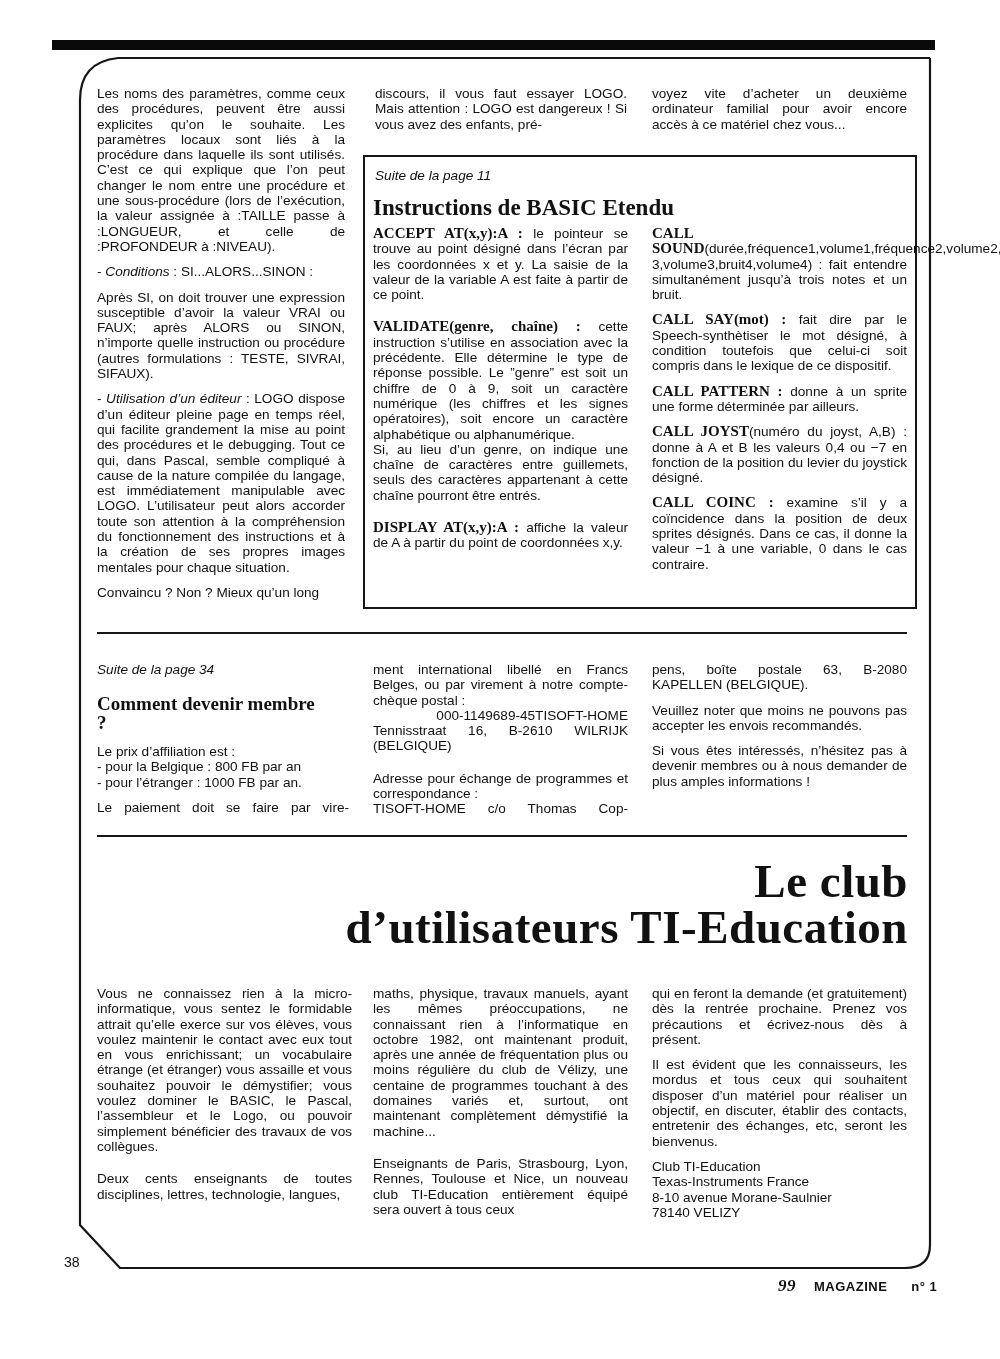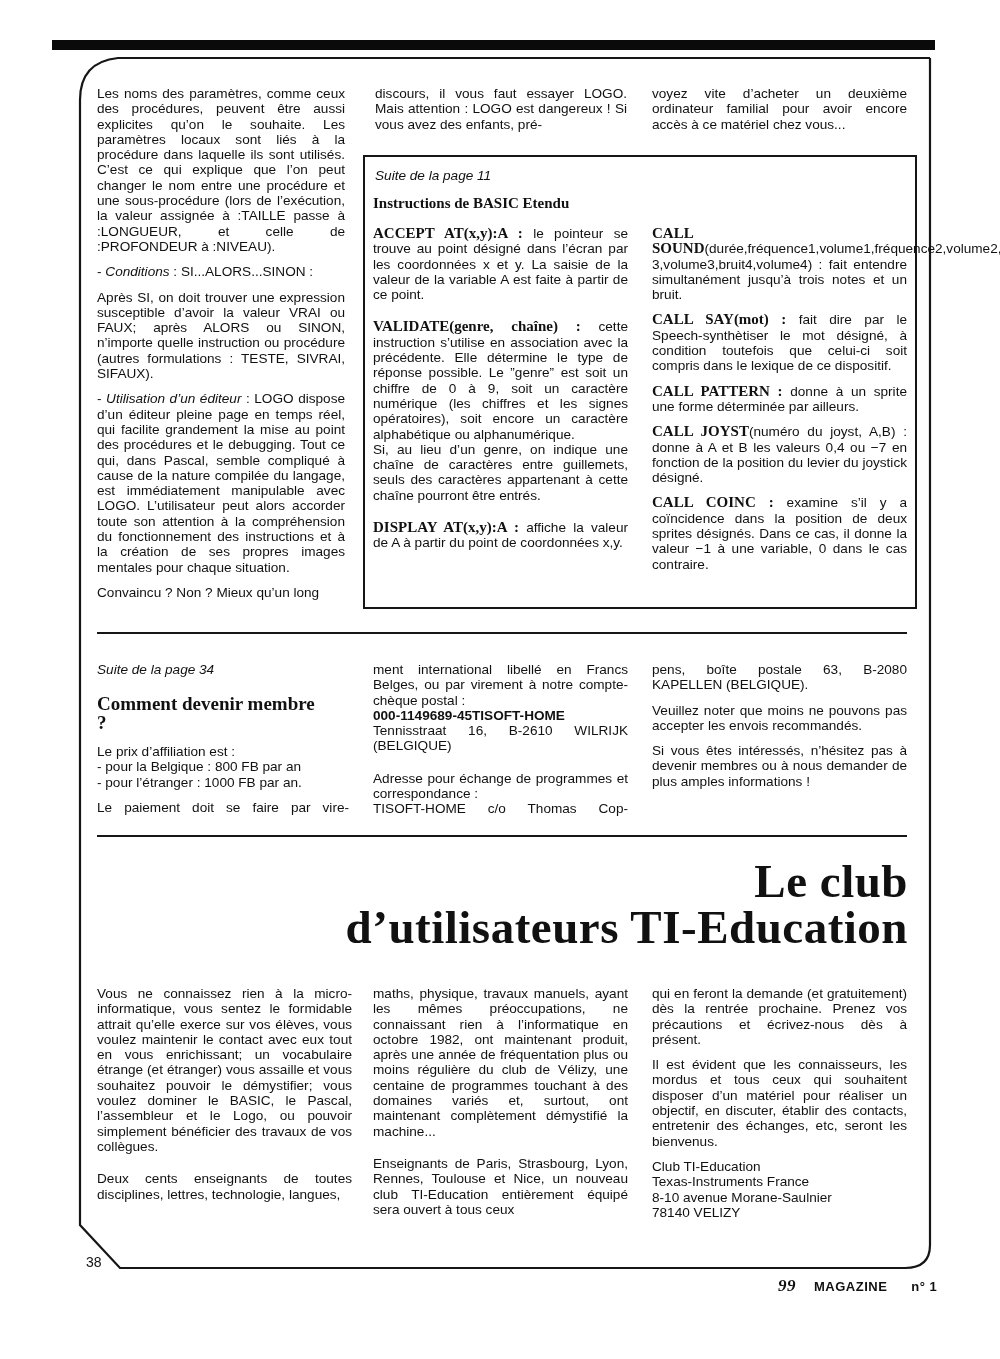--- a/index.html
+++ b/index.html
@@ -7,21 +7,21 @@
   .abs { position: absolute; }
   .txt { font-family: "Liberation Sans", sans-serif; font-size: 13.6px; line-height: 15.3px; text-align: justify; color: #111; }
   .txt p { margin: 0; }
   .gap { height: 10px; }
   .gap-lg { height: 17px; }
   .ital { font-style: italic; }
   .kw { font-family: "Liberation Serif", serif; font-weight: bold; font-size: 15px; }
   .topbar { left: 52px; top: 40px; width: 883px; height: 10px; background: #0a0a0a; }
   .hline { height: 2px; background: #161616; }
   .box { left: 363px; top: 155px; width: 554px; height: 454px; border: 2px solid #161616; box-sizing: border-box; }
-  .boxtitle { font-family: "Liberation Serif", serif; font-weight: bold; font-size: 15px; }
+  .boxtitle { font-family: "Liberation Serif", serif; font-weight: bold; font-size: 23px; }
   .h2 { font-family: "Liberation Serif", serif; font-weight: bold; font-size: 19px; line-height: 19px; }
   .bigtitle { font-family: "Liberation Serif", serif; font-weight: bold; font-size: 47px; line-height: 46px; text-align: right; letter-spacing: 0.5px; }
   .pagenum { font-family: "Liberation Sans", sans-serif; font-size: 14px; }
   .mag { font-family: "Liberation Sans", sans-serif; font-weight: 900; font-size: 13px; letter-spacing: 0.5px; }
   .left { text-align: left; }
 </style>
 </head>
 <body>
 
 <div class="abs topbar"></div>
@@ -82,21 +82,21 @@
 <div class="abs txt left" style="left:97px;top:744px;width:260px;">
   <p>Le prix d’affiliation est :</p>
   <p>- pour la Belgique : 800 FB par an</p>
   <p>- pour l’étranger  : 1000 FB par an.</p>
   <div class="gap"></div>
   <p class="txt" style="text-align:justify;text-align-last:justify;width:252px;">Le paiement doit se faire par vire-</p>
 </div>
 
 <div class="abs txt" style="left:373px;top:662px;width:255px;">
   <p>ment international libellé en Francs Belges, ou par virement à notre compte-chèque postal :</p>
-  <p style="display:flex;justify-content:flex-start;font-weight:bold;">
+  <p style="display:flex;justify-content:flex-end;">
       <span>000-1149689-45</span>
       <span>TISOFT-HOME</span>
     </p>
   <p>Tennisstraat 16, B-2610 WILRIJK (BELGIQUE)</p>
   <div class="gap-lg"></div>
   <p>Adresse pour échange de programmes et correspondance :</p>
   <p style="text-align-last:justify;">TISOFT-HOME c/o Thomas Cop-</p>
 </div>
 
 <div class="abs txt" style="left:652px;top:662px;width:255px;">
@@ -132,19 +132,19 @@
   <p>Il est évident que les connaisseurs, les mordus et tous ceux qui souhaitent disposer d’un matériel pour réaliser un objectif, en discuter, établir des contacts, entretenir des échanges, etc, seront les bienvenus.</p>
   <div class="gap"></div>
   <div class="left">
     <p>Club TI-Education</p>
     <p>Texas-Instruments France</p>
     <p>8-10 avenue Morane-Saulnier</p>
     <p>78140 VELIZY</p>
   </div>
 </div>
 
-<div class="abs pagenum" style="left:86px;top:1254px;">38</div>
+<div class="abs pagenum" style="left:64px;top:1254px;">38</div>
 
 <div class="abs" style="left:778px;top:1276px;display:flex;align-items:baseline;gap:18px;">
   <span class="mag" style="font-style:italic;font-size:17px;font-family:'Liberation Serif',serif;">99</span>
   <span class="mag">MAGAZINE</span>
   <span class="mag" style="margin-left:6px;">n° 1</span>
 </div>
 
 </body></html>

